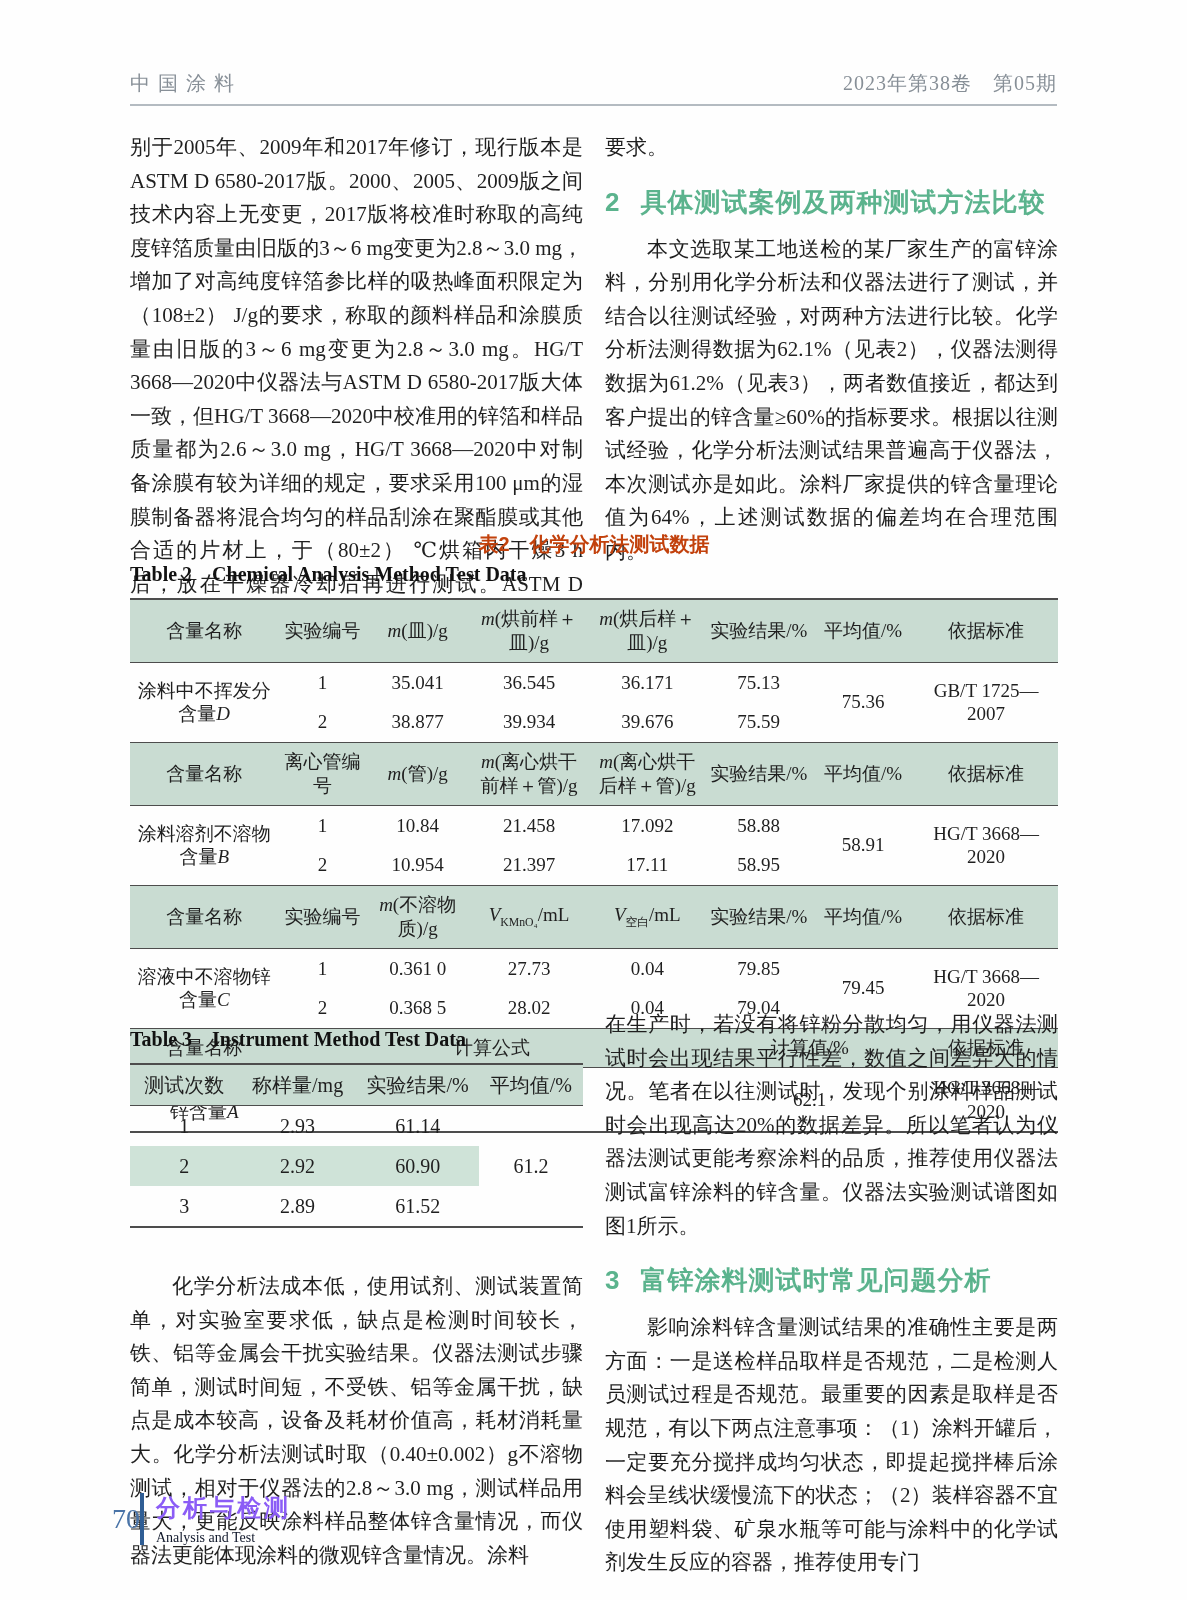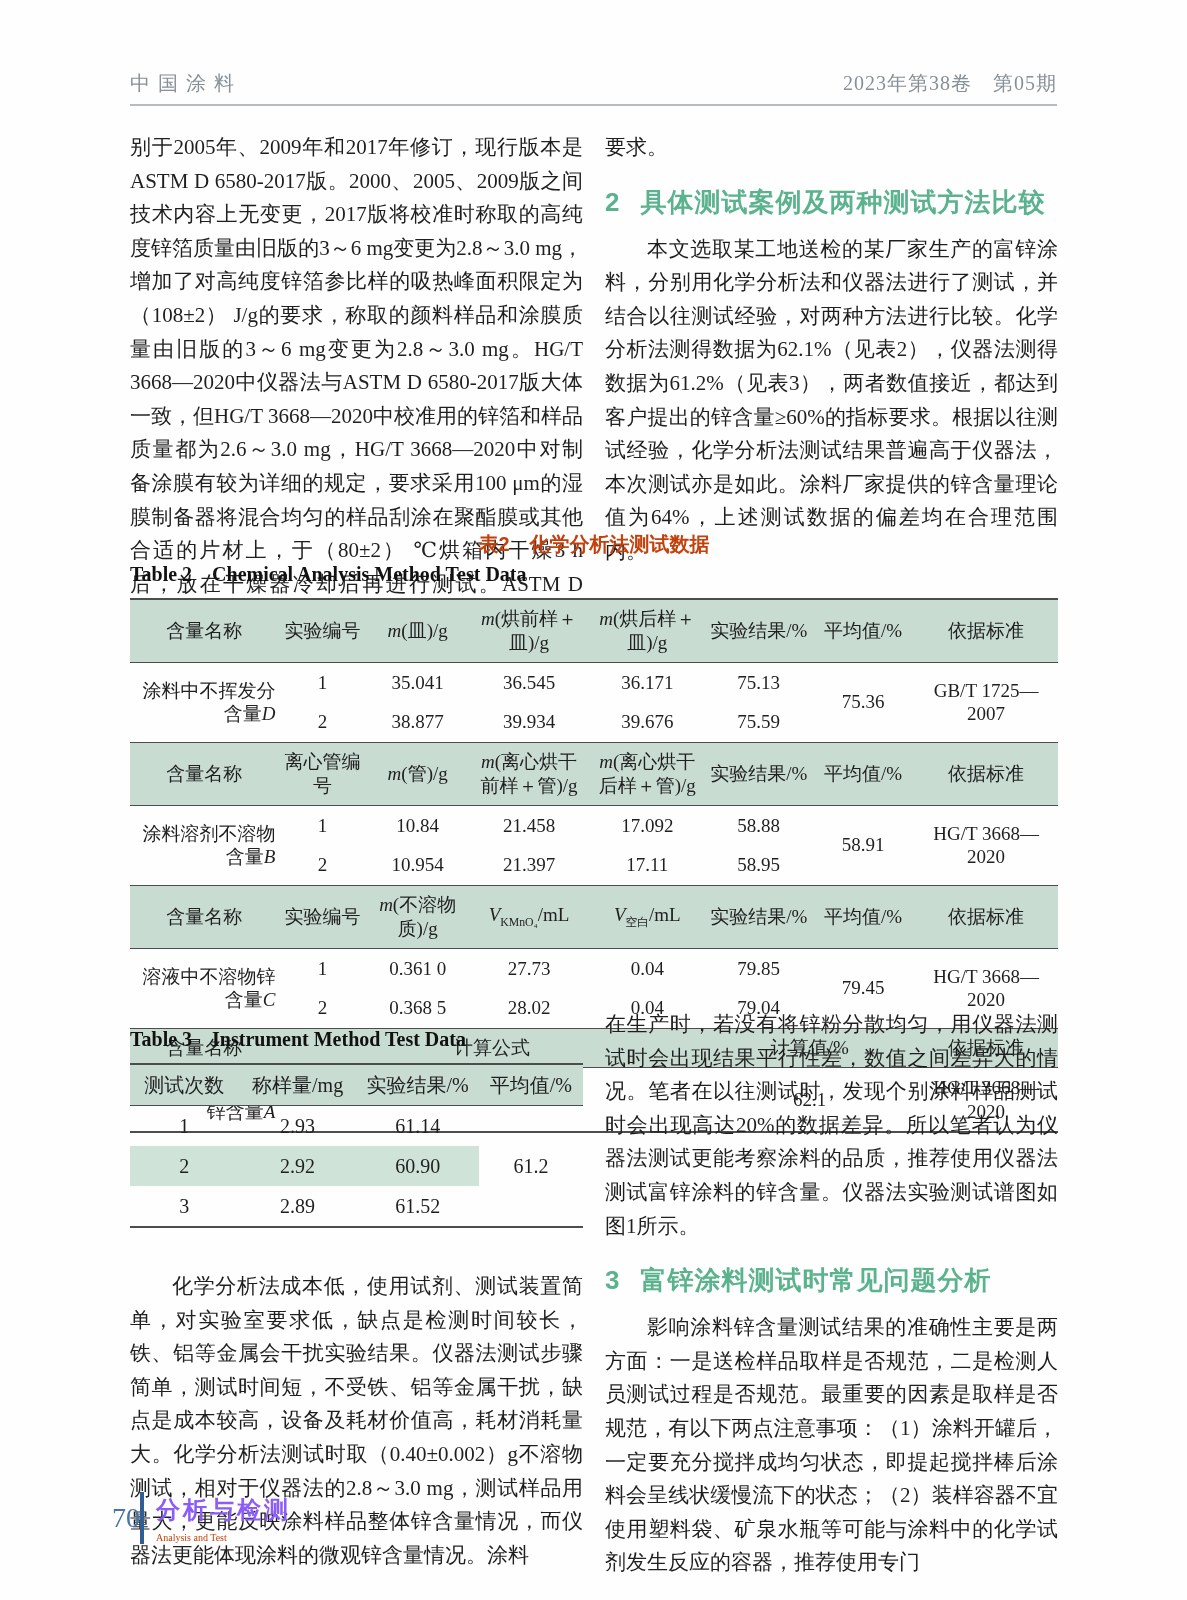--- a/index.html
+++ b/index.html
@@ -36,38 +36,38 @@
   table{border-collapse:collapse;width:100%;}
   td{vertical-align:middle;}
 
   
   #table2-block{position:absolute;left:130px;width:928px;top:531px;}
   #table2{margin-top:10px;font-size:19px;border-bottom:2px solid #4d4d4d;}
   #table2 td{text-align:center;padding:6px 3px;line-height:1.25;}
   #table2 tr.band td{background:#c9dcd2;border-top:1px solid #4d4d4d;border-bottom:1px solid #4d4d4d;
                      padding:7px 3px;}
   #table2 tr.band.first td{border-top:2px solid #4d4d4d;}
-  #table2 td.lbl{text-align:right;padding-left:10px;}
+  #table2 td.lbl{text-align:center;padding-left:10px;}
   #table2 tr.data td{padding:8px 3px;}
   sub{font-size:0.62em;}
 
   
   #table3{margin-top:10px;font-size:20px;border-bottom:2px solid #4d4d4d;}
   #table3 td{text-align:center;padding:7px 2px;line-height:1.3;}
   #table3 tr.band td{background:#c9dcd2;border-top:2px solid #4d4d4d;border-bottom:1px solid #4d4d4d;}
   #table3 td.hl{background:#cfe3d8;}
   #t3-para{margin-top:42px;}
 
   
   #footer{position:absolute;left:112px;top:1492px;display:flex;align-items:center;}
   #footer-page{font-size:28px;color:#4a74a8;}
   #footer-bar{width:4px;height:52px;background:#2f5d94;margin-right:12px;}
   #footer-cn{font-family:"Liberation Sans","DejaVu Sans",sans-serif;font-weight:bold;
              font-size:24px;color:#8b5cf6;letter-spacing:3px;}
-  #footer-en{font-size:10px;color:#c2410c;margin-top:6px;font-family:"Liberation Serif",serif;}
+  #footer-en{font-size:14px;color:#0f172a;margin-top:6px;font-family:"Liberation Serif",serif;}
 </style>
 </head>
 <body>
 
 <div id="page">
 
   <div id="header">
     <span id="journal-name">中国涂料</span>
     <span id="issue-info">2023年第38卷　第05期</span>
   </div>

